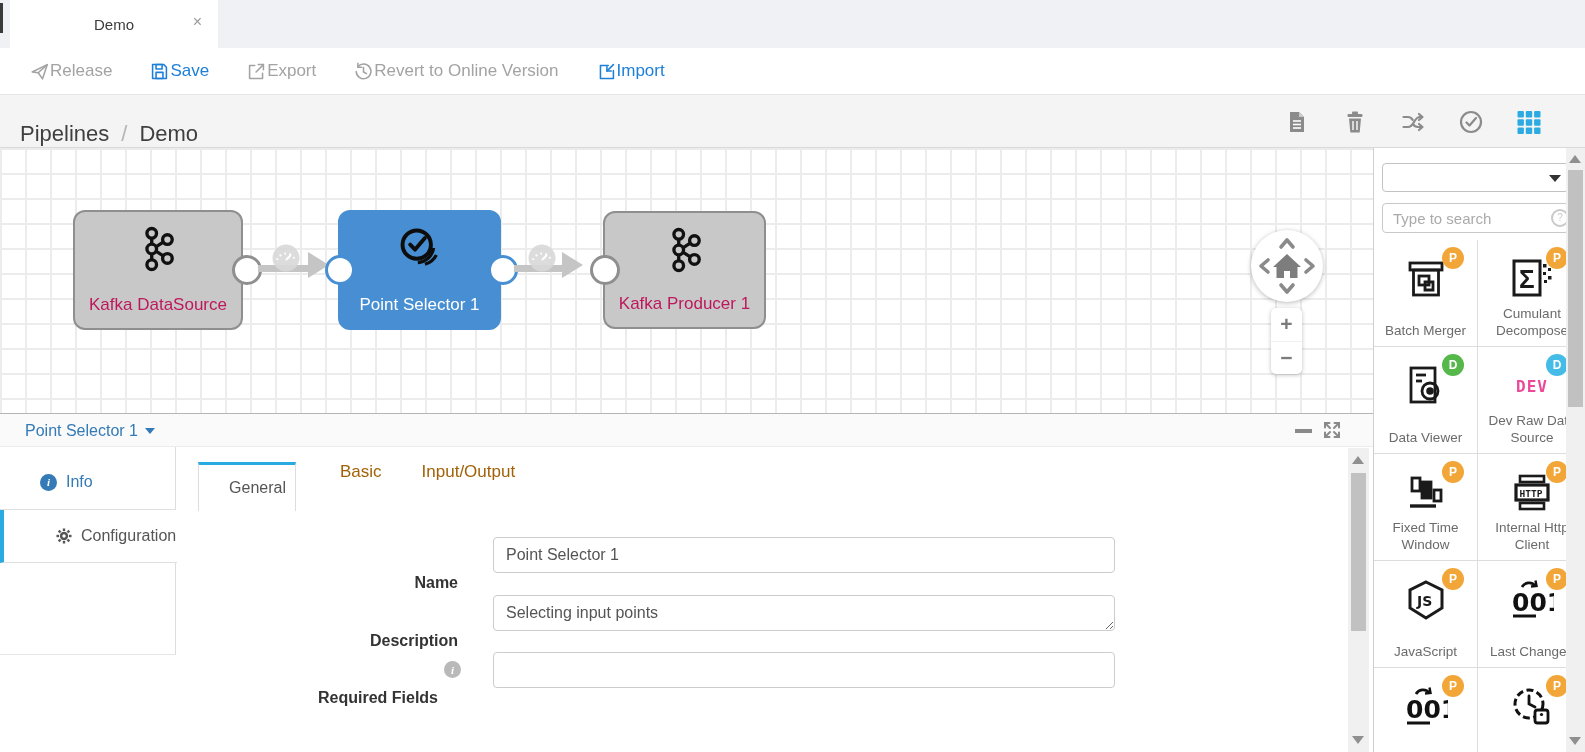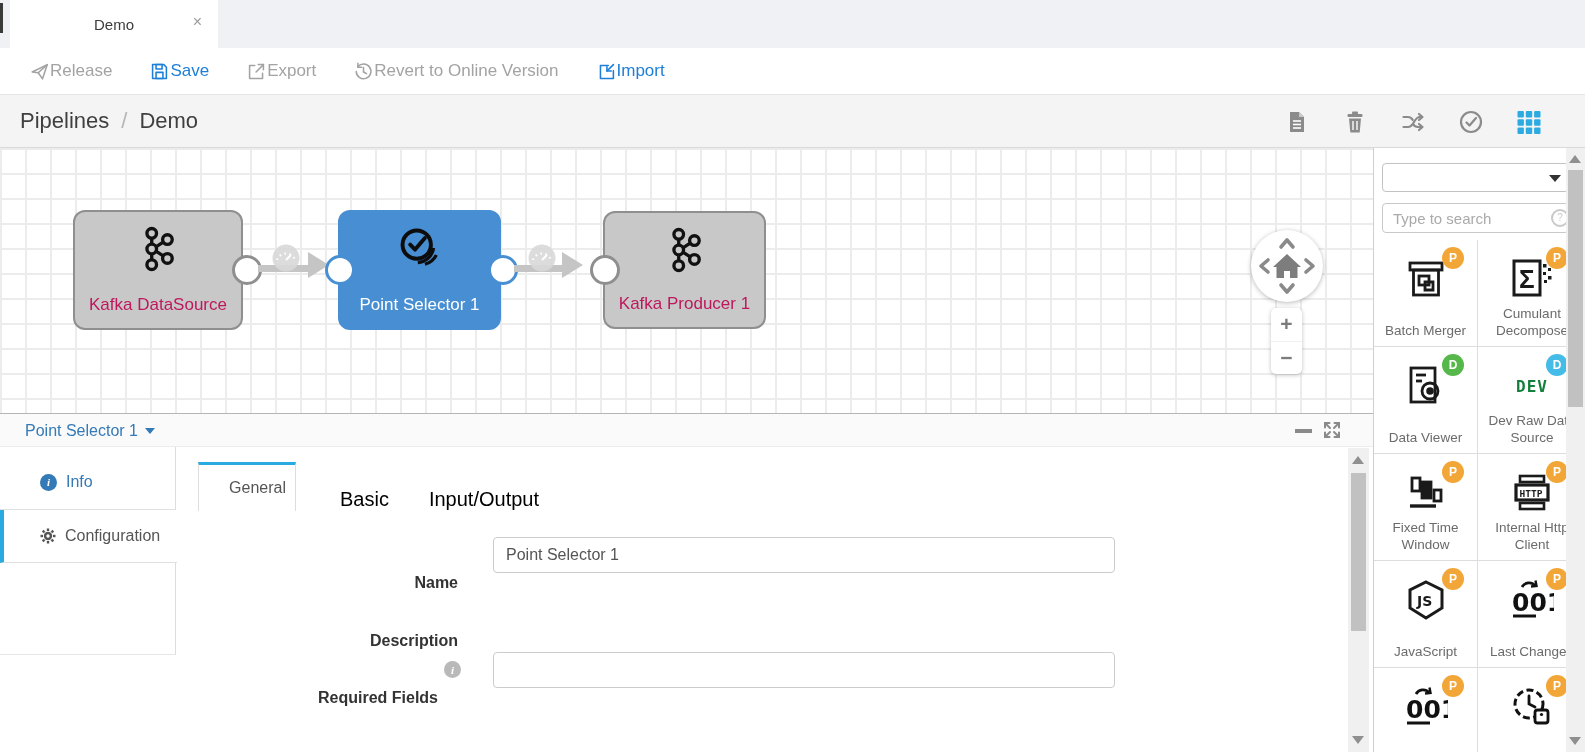--- a/index.html
+++ b/index.html
@@ -16,21 +16,21 @@
   
   .toolbar{position:absolute;left:0;top:48px;width:1585px;height:47px;background:#fff;
            border-bottom:1px solid #e6e6e6;display:flex;align-items:center;padding-left:30px;box-sizing:border-box;gap:38px;}
   .tbtn{display:flex;align-items:center;gap:1px;font-size:17px;cursor:pointer;}
   .tbtn.gray{color:#a3a3a3;}
   .tbtn.blue{color:#1d7fd8;}
   .tbtn svg{flex:none;}
 
   
   .crumbbar{position:absolute;left:0;top:95px;width:1585px;height:53px;background:#f4f4f4;
-            border-bottom:1px solid #d9d9d9;box-sizing:border-box;display:flex;align-items:center;}
+            border-bottom:1px solid #d9d9d9;box-sizing:border-box;display:flex;align-items:flex-end;}
   .crumbbar .bc{margin-left:20px;font-size:22px;color:#3f3f3f;display:flex;gap:12px;align-items:center;}
   .crumbbar .sep{color:#b5b5b5;}
   .crumb-actions{position:absolute;right:44px;top:0;height:53px;display:flex;align-items:center;gap:34px;}
   .crumb-actions .aicon{width:24px;height:24px;cursor:pointer;}
 
   
   .canvas{position:absolute;left:0;top:148px;width:1373px;height:266px;background:#fff;
           border-bottom:1px solid #b5b5b5;box-sizing:border-box;
           background-image:linear-gradient(#ececec 2px,transparent 2px),
                            linear-gradient(90deg,#ececec 2px,transparent 2px);
@@ -67,29 +67,29 @@
   .caret-down{width:0;height:0;border-left:5px solid transparent;border-right:5px solid transparent;border-top:6px solid #337ab7;}
   .minbtn{position:absolute;left:1295px;top:15px;width:17px;height:4px;background:#8a8a8a;cursor:pointer;}
   .expbtn{position:absolute;left:1323px;top:7px;width:18px;height:18px;cursor:pointer;}
 
   .leftnav{position:absolute;left:0;top:33px;width:176px;height:208px;border-right:1px solid #ddd;
            border-bottom:1px solid #e7e7e7;box-sizing:border-box;}
   .navitem{position:relative;height:55px;display:flex;align-items:center;padding-left:40px;box-sizing:border-box;
            font-size:16px;gap:9px;cursor:pointer;}
   .navitem.info{margin-top:8px;border-bottom:1px solid #e0e0e0;color:#337ab7;}
   .navitem.config{height:53px;border-bottom:1px solid #e0e0e0;border-left:4px solid #29abe2;color:#555;
-                  width:177px;background:#fff;padding-left:36px;}
+                  width:177px;background:#fff;padding-left:52px;}
   .round-i{width:17px;height:17px;border-radius:50%;background:#337ab7;color:#fff;display:inline-flex;
            align-items:center;justify-content:center;font:italic bold 11px "Liberation Serif",serif;flex:none;}
 
   .tabsrow{position:absolute;left:198px;top:48px;display:flex;align-items:flex-end;}
   .tab-active{width:98px;height:49px;background:#fff;border-top:3px solid #29abe2;border-left:1px solid #ddd;
               border-right:1px solid #ddd;box-sizing:border-box;display:flex;align-items:center;justify-content:center;
               font-size:16px;color:#555;cursor:default;padding-left:21px;}
-  .tab-link{height:49px;display:flex;align-items:flex-end;font-size:20px;color:#000000;cursor:pointer;}
+  .tab-link{height:49px;display:flex;align-items:flex-start;font-size:17px;color:#a16207;cursor:pointer;}
 
   .flabel{position:absolute;font-size:16px;font-weight:bold;color:#333;text-align:right;margin-top:28px;}
   .finput{position:absolute;width:622px;height:36px;border:1px solid #ccc;border-radius:4px;box-sizing:border-box;
           font-family:"Liberation Sans",sans-serif;font-size:16px;color:#555;padding:0 12px;outline:none;background:#fff;}
   textarea.finput{padding:7px 12px;resize:both;line-height:20px;}
   .greyinfo{position:absolute;width:17px;height:17px;border-radius:50%;background:#b9b9b9;color:#fff;
             display:flex;align-items:center;justify-content:center;font:italic bold 11px "Liberation Serif",serif;}
   .plink{position:absolute;left:493px;width:622px;text-align:right;padding-right:16px;box-sizing:border-box;
          color:#337ab7;font-size:16px;cursor:pointer;}
 
@@ -113,21 +113,21 @@
   .sdsearch::placeholder{color:#aaa;}
   .searchicon{position:absolute;left:177px;top:61px;width:14px;height:14px;border:2px solid #c9c9c9;border-radius:50%;
               color:#c9c9c9;font-size:10px;line-height:14px;text-align:center;}
   .palette{position:absolute;left:0;top:92px;width:212px;display:grid;grid-template-columns:104px 108px;grid-auto-rows:107px;}
   .pcell{position:relative;border-bottom:1px solid #ddd;box-sizing:border-box;cursor:grab;}
   .pcell.c1{border-right:1px solid #ddd;}
   .pcell .picon{position:absolute;left:0;right:0;top:16px;height:46px;display:flex;align-items:center;justify-content:center;color:#1a1a1a;}
   .badge{position:absolute;left:68px;top:7px;width:22px;height:22px;border-radius:50%;color:#fff;
          font-size:12px;font-weight:bold;display:flex;align-items:center;justify-content:center;}
   .plabel{position:absolute;left:0;right:0;bottom:6px;text-align:center;font-size:13.5px;color:#6b6b6b;line-height:1.25;}
-  .devtxt{font:bold 16px "DejaVu Sans Mono",monospace;letter-spacing:1px;color:#15803d;}
+  .devtxt{font:bold 16px "DejaVu Sans Mono",monospace;letter-spacing:1px;color:#ec4899;}
   .numicon text{font-family:"DejaVu Sans",sans-serif;}
 </style>
 </head>
 <body>
 
 <div class="screen">
 
   <div class="tabbar">
     <div class="edge-sliver"></div>
     <div class="tab">
@@ -366,20 +366,21 @@
         </div>
       <div class="tab-link" style="margin-left:40px;">
           <span>Input/Output</span>
         </div>
     </div>
 
     <div class="flabel" style="left:258px;top:132px;width:200px;">Name</div>
     <input class="finput" style="left: 493px; top: 123px;" value="Point Selector 1">
 
     <div class="flabel" style="left:258px;top:190px;width:200px;">Description</div>
+    <textarea class="finput" style="left: 493px; top: 181px; height: 36px;">Selecting input points</textarea>
 
     <div class="flabel" style="left:158px;top:247px;width:280px;">Required Fields</div>
     <div class="greyinfo" style="left:444px;top:247px;">i</div>
     <input class="finput" style="left: 493px; top: 238px;" value="">
 
   </div>
 
   <div class="sbar" style="left:1348px;top:448px;width:21px;height:304px;">
     <div class="tri up" style="left:4px;top:8px;"></div>
     <div class="sthumb" style="left:3px;top:25px;width:15px;height:158px;"></div>

